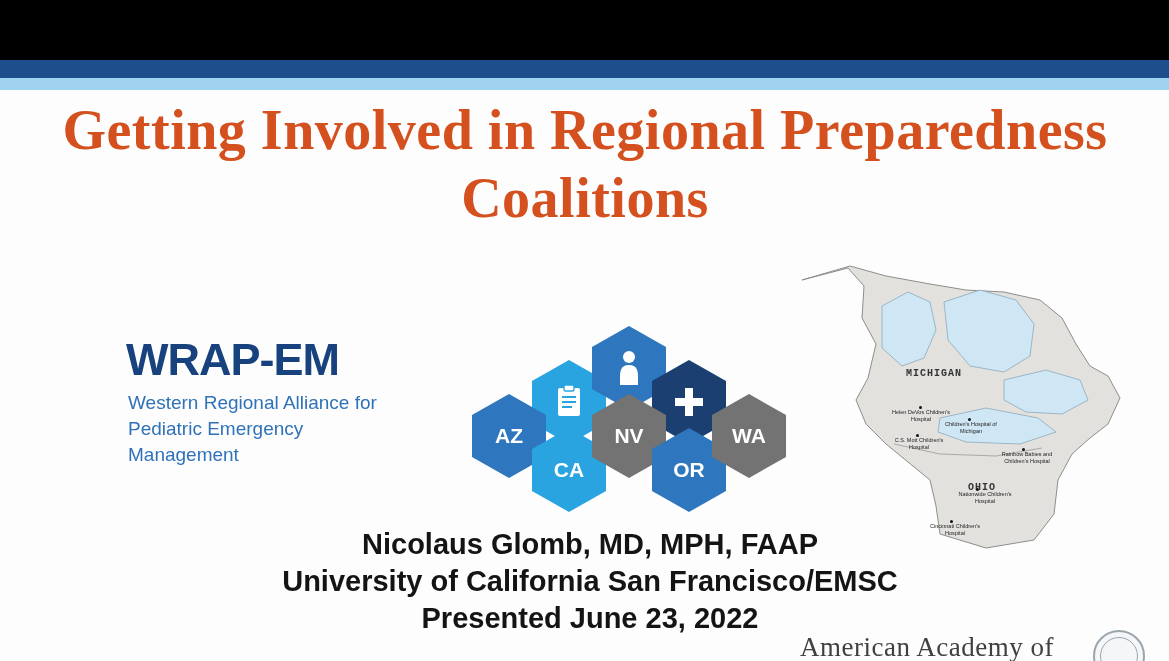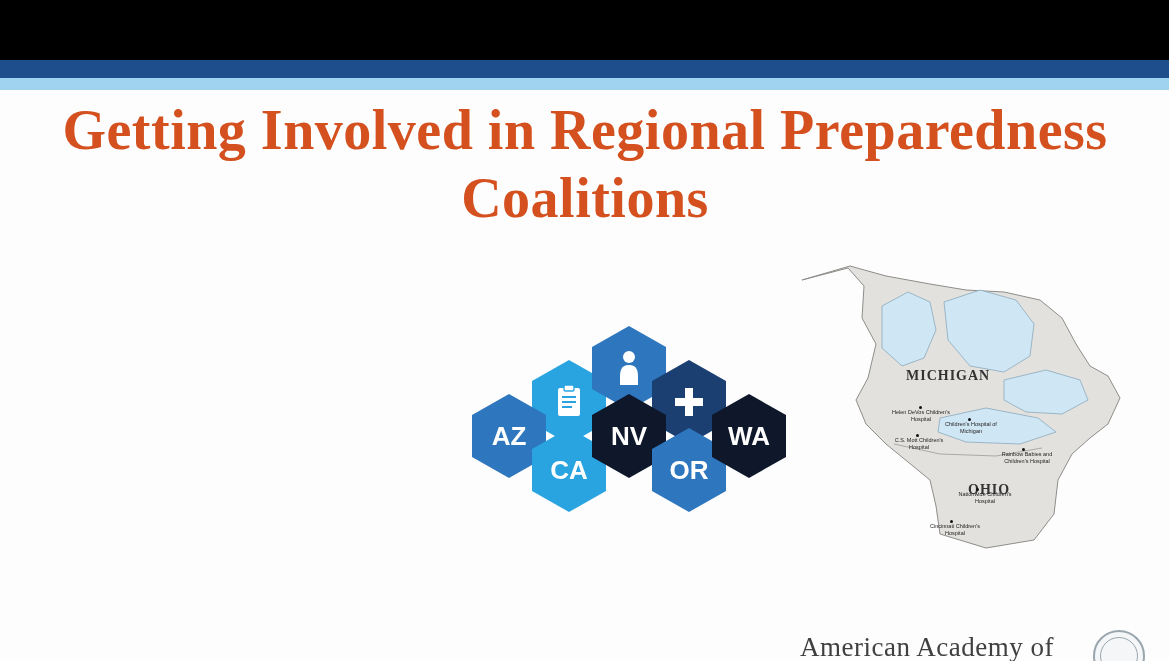--- a/index.html
+++ b/index.html
@@ -106,26 +106,26 @@
   .hex {
     position: absolute;
     width: 74px;
     height: 84px;
     clip-path: polygon(50% 0%, 100% 25%, 100% 75%, 50% 100%, 0% 75%, 0% 25%);
     display: flex;
     align-items: center;
     justify-content: center;
     color: #ffffff;
     font-weight: bold;
-    font-size: 26px;
+    font-size: 21px;
     font-family: "Liberation Sans", sans-serif;
   }
   .hex.blue-mid { background: #2e76bd; }
   .hex.blue-light { background: #29a4e0; }
-  .hex.blue-dark { background: #0f172a; }
+  .hex.blue-dark { background: #737373; }
   .hex.navy { background: #16355e; }
   .hex.blue-deep { background: #1b3f70; }
 
   .icon-hex svg { display: block; }
 
   
   .map {
     position: absolute;
     left: 790px;
     top: 180px;
@@ -145,25 +145,25 @@
   }
   .map-canvas {
     position: absolute;
     top: 28px;
     left: 0;
     width: 345px;
     height: 310px;
   }
   .map-label {
     position: absolute;
-    font-size: 14px;
+    font-size: 10px;
     font-weight: bold;
     letter-spacing: 1px;
     color: #333;
-    font-family: Liberation Serif, serif;
+    font-family: Liberation Mono, monospace;
   }
   .hosp-label {
     position: absolute;
     font-size: 5.5px;
     line-height: 6.5px;
     color: #222;
     text-align: center;
     width: 70px;
     font-family: "Liberation Sans", sans-serif;
   }
@@ -251,20 +251,22 @@
 <div class="slide">
 
   <div class="band-black"></div>
   <div class="band-navy"></div>
   <div class="band-light"></div>
   <div class="body-area"></div>
 
   <div class="title">Getting Involved in Regional Preparedness Coalitions</div>
 
   <div class="wrapem">
+    <div class="wrapem-word">WRAP-EM</div>
+    <div class="wrapem-sub">Western Regional Alliance for Pediatric Emergency Management</div>
 
     <div class="hexwrap">
 
       <div class="hex blue-light icon-hex" style="left:172px; top:64px;">
         <svg width="30" height="36" viewBox="0 0 30 36" aria-hidden="true">
           <rect x="4" y="4" width="22" height="28" rx="2" fill="#ffffff"></rect>
           <rect x="10" y="1" width="10" height="6" rx="1.5" fill="#ffffff" stroke="#29a4e0" stroke-width="1.4"></rect>
           <rect x="8" y="12" width="14" height="2" fill="#29a4e0"></rect>
           <rect x="8" y="17" width="14" height="2" fill="#29a4e0"></rect>
           <rect x="8" y="22" width="10" height="2" fill="#29a4e0"></rect>
@@ -325,20 +327,25 @@
       <div class="hosp-label" style="left:202px; top:203px;">Rainbow Babies and Children's Hospital</div>
 
       <div class="hosp-dot" style="left:186px; top:240px;"></div>
       <div class="hosp-label" style="left:160px; top:243px;">Nationwide Children's Hospital</div>
 
       <div class="hosp-dot" style="left:160px; top:272px;"></div>
       <div class="hosp-label" style="left:130px; top:275px;">Cincinnati Children's Hospital</div>
     </div>
   </div>
 
+  <div class="presenter">
+    <div>Nicolaus Glomb, MD, MPH, FAAP</div>
+    <div>University of California San Francisco/EMSC</div>
+    <div>Presented June 23, 2022</div>
+  </div>
 
   <div class="aap">
     <div class="aap-name">American Academy of Pediatrics</div>
     <div class="aap-tag">DEDICATED TO THE HEALTH OF ALL MICHIGAN®</div>
     <div class="aap-seal">
       <div class="aap-seal-inner"></div>
     </div>
   </div>
 
   <div class="bottom-rule"></div>

